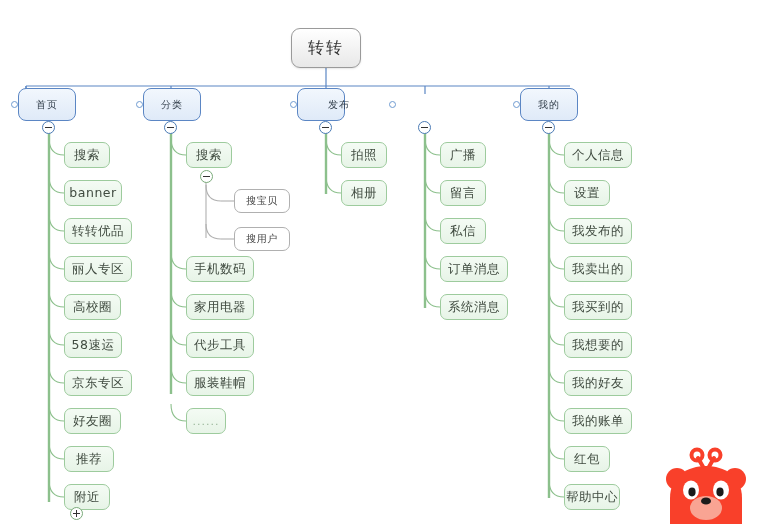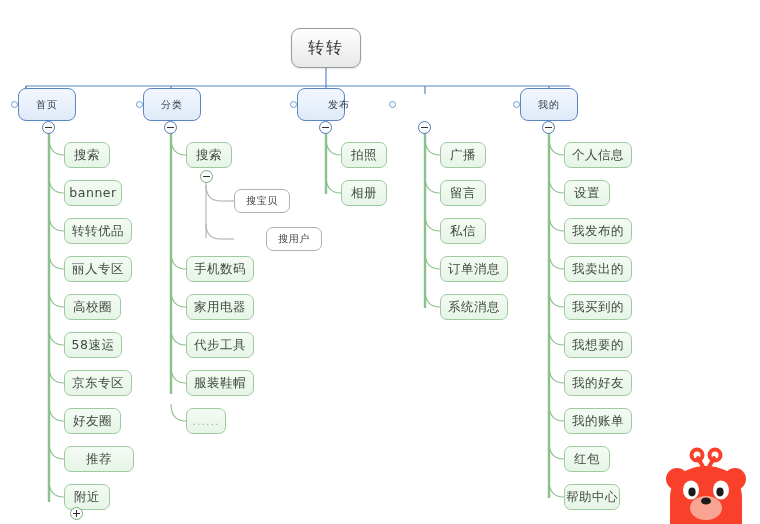--- a/index.html
+++ b/index.html
@@ -236,41 +236,41 @@
     </div>
   <div class="node lvl2" style="left:64px; top:332px; width:58px; height:26px;text-align:center;">
     <span>58速运</span>
     </div>
   <div class="node lvl2" style="left:64px; top:370px; width:68px; height:26px;">
     <span>京东专区</span>
     </div>
   <div class="node lvl2" style="left:64px; top:408px; width:57px; height:26px;">
     <span>好友圈</span>
     </div>
-  <div class="node lvl2" style="left:64px; top:446px; width:70px; height:26px;">
+  <div class="node lvl2" style="left:64px; top:446px; width:50px; height:26px;">
     <span>推荐</span>
     </div>
   <div class="node lvl2" style="left:64px; top:484px; width:46px; height:26px;">
     <span>附近</span>
     </div>
   <div class="toggle green" style="left:70px; top:507px;">
     <span class="bar-h"></span>
     <span class="bar-v"></span>
   </div>
 
   <div class="node lvl2" style="left:186px; top:142px; width:46px; height:26px;">
     <span>搜索</span>
     </div>
   <div class="toggle green" style="left:200px; top:170px;">
     <span class="bar-h"></span>
   </div>
   <div class="node lvl3" style="left:234px; top:189px; width:56px; height:24px;">
     <span>搜宝贝</span>
     </div>
-  <div class="node lvl3" style="left:234px; top:227px; width:56px; height:24px;margin-left:32px;">
+  <div class="node lvl3" style="left:234px; top:227px; width:56px; height:24px;">
     <span>搜用户</span>
     </div>
 
   <div class="node lvl2" style="left:186px; top:256px; width:68px; height:26px;">
     <span>手机数码</span>
     </div>
   <div class="node lvl2" style="left:186px; top:294px; width:68px; height:26px;">
     <span>家用电器</span>
     </div>
   <div class="node lvl2" style="left:186px; top:332px; width:68px; height:26px;">

